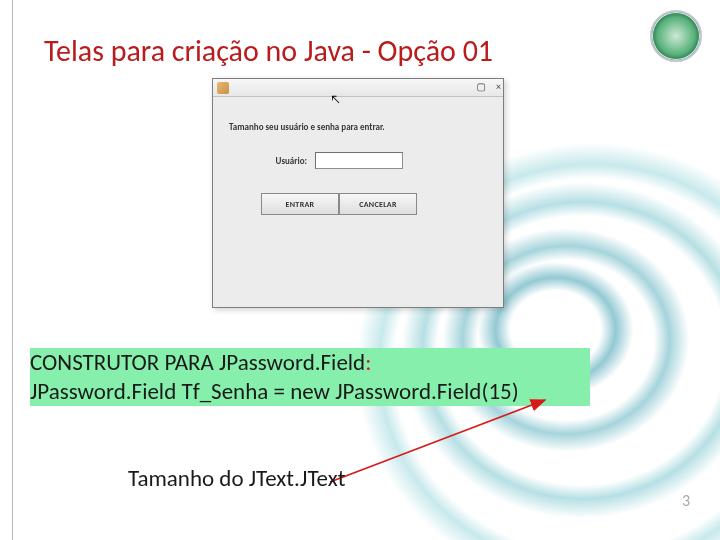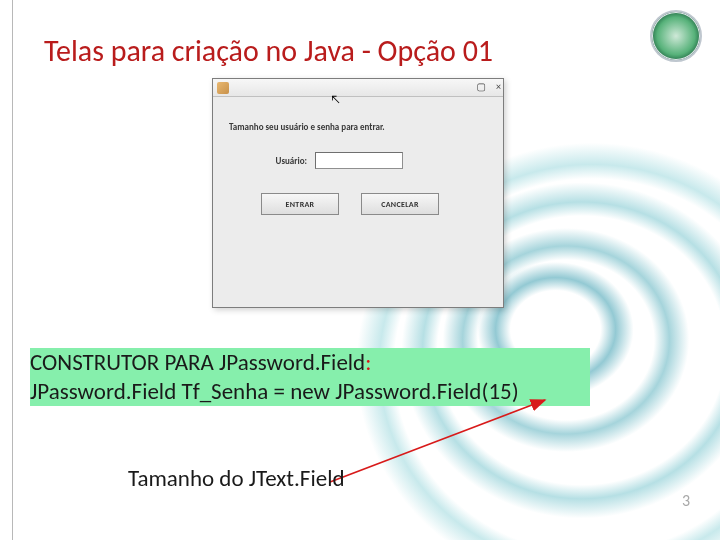--- a/index.html
+++ b/index.html
@@ -112,21 +112,20 @@
   .jfield {
     width: 88px;
     height: 17px;
     background: #ffffff;
     border: 1px solid #8f8f8f;
     border-top-color: #6f6f6f;
     border-left-color: #6f6f6f;
   }
   .jbtns {
     display: flex;
-    gap: 22px;
     margin: 24px 0 0 34px;
   }
   .jbtn {
     width: 78px;
     height: 22px;
     background: linear-gradient(#f7f7f7,#dedede);
     border: 1px solid #8a8a8a;
     font-size: 8px;
     font-weight: bold;
     letter-spacing: 0.3px;
@@ -216,15 +215,15 @@
 
 <svg class="arrow" style="left:320px; top:390px;" width="260" height="100">
   <defs>
     <marker id="ah" markerWidth="10" markerHeight="8" refX="9" refY="4" orient="auto">
       <path d="M0,0 L10,4 L0,8 Z" fill="#d81a1a"></path>
     </marker>
   </defs>
   <line x1="10" y1="92" x2="225" y2="10" stroke="#d81a1a" stroke-width="1.6" marker-end="url(#ah)"></line>
 </svg>
 
-<div class="caption">Tamanho do JText.Field</div>
+<div class="caption">Tamanho do JText.JText</div>
 
 <div class="pagenum">3</div>
 
 </body></html>

